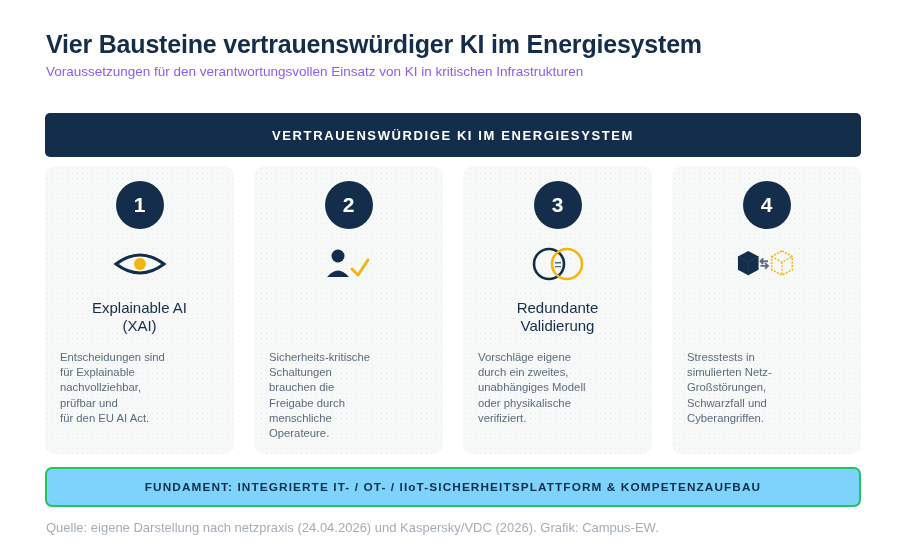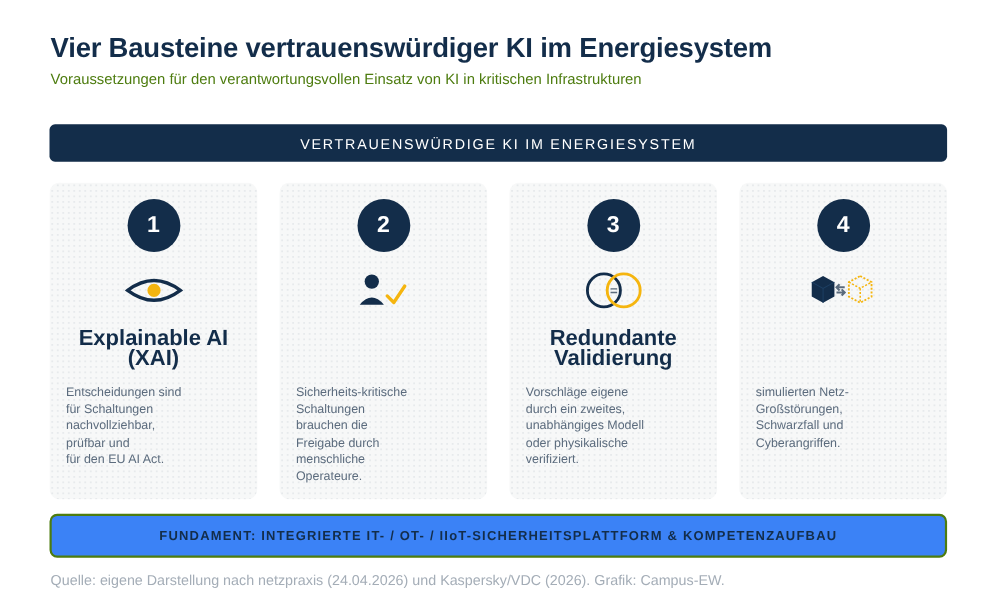--- a/index.html
+++ b/index.html
@@ -1,30 +1,30 @@
 <!DOCTYPE html>
 <html><head>
 <meta charset="utf-8">
 <style>
   * { box-sizing: border-box; margin: 0; padding: 0; }
   html, body { width: 906px; height: 544px; background: #ffffff; overflow: hidden; }
   body { font-family: "Liberation Sans", sans-serif; color: #132d4a; position: relative; }
   .title { position: absolute; left: 46px; top: 30px; font-size: 25px; font-weight: 700; color: #132d4a; letter-spacing: -0.2px; }
-  .subtitle { position: absolute; left: 46px; top: 64px; font-size: 13.5px; color: #4d7c0f; }
-  .banner { position: absolute; left: 45px; top: 113px; width: 816px; height: 34px; background: #132d4a; border-radius: 5px; color: #ffffff; font-size: 13px; font-weight: 400; letter-spacing: 1.6px; display: flex; align-items: center; justify-content: center; }
+  .subtitle { position: absolute; left: 46px; top: 64px; font-size: 13.5px; color: #8b5cf6; }
+  .banner { position: absolute; left: 45px; top: 113px; width: 816px; height: 44px; background: #132d4a; border-radius: 5px; color: #ffffff; font-size: 13px; font-weight: 700; letter-spacing: 1.6px; display: flex; align-items: center; justify-content: center; }
   .cards { position: absolute; left: 45px; top: 166px; width: 816px; height: 288px; display: flex; justify-content: space-between; }
   .card { width: 189px; height: 288px; border-radius: 10px; background-color: #f7f8f8;
     background-image: radial-gradient(#e7eaec 0.7px, transparent 0.8px); background-size: 5px 5px; position: relative; }
   .num { position: absolute; left: 50%; top: 15px; transform: translateX(-50%); width: 48px; height: 48px; border-radius: 50%; background: #132d4a; color: #fff; font-size: 21px; font-weight: 700; display: flex; align-items: center; justify-content: center; }
   .icon { position: absolute; left: 50%; top: 80px; transform: translateX(-50%); width: 60px; height: 36px; display: flex; align-items: center; justify-content: center; }
-  .ctitle { position: absolute; left: 0; right: 0; top: 133px; text-align: center; font-size: 20px; font-weight: 700; line-height: 18px; color: #132d4a; }
+  .ctitle { position: absolute; left: 0; right: 0; top: 133px; text-align: center; font-size: 15px; font-weight: 400; line-height: 18px; color: #132d4a; }
   .ctitle span { display: block; }
   .cdesc { position: absolute; left: 15px; right: 10px; top: 184px; font-size: 11.3px; line-height: 15.2px; color: #5b6b7d; }
   .cdesc span { display: block; }
-  .foundation { position: absolute; left: 45px; top: 467px; width: 816px; height: 40px; background: #3b82f6; border: 2px solid #4d7c0f; border-radius: 7px; display: flex; align-items: center; justify-content: center; font-size: 11.8px; font-weight: 700; letter-spacing: 1.1px; color: #132d4a; }
+  .foundation { position: absolute; left: 45px; top: 467px; width: 816px; height: 40px; background: #7dd3fc; border: 2px solid #22c55e; border-radius: 7px; display: flex; align-items: center; justify-content: center; font-size: 11.8px; font-weight: 700; letter-spacing: 1.1px; color: #132d4a; }
   .source { position: absolute; left: 46px; top: 520px; font-size: 13px; color: #a4adb7; }
 </style>
 </head>
 <body>
 
 <div class="title">Vier Bausteine vertrauenswürdiger KI im Energiesystem</div>
 <div class="subtitle">Voraussetzungen für den verantwortungsvollen Einsatz von KI in kritischen Infrastrukturen</div>
 
 <div class="banner">VERTRAUENSWÜRDIGE KI IM ENERGIESYSTEM</div>
 
@@ -37,21 +37,21 @@
         <path d="M3 12 Q27 -6 51 12 Q27 30 3 12 Z" fill="none" stroke="#132d4a" stroke-width="3"></path>
         <circle cx="27" cy="12" r="6" fill="#f5b50f"></circle>
       </svg>
     </div>
     <div class="ctitle">
       <span>Explainable AI</span>
       <span>(XAI)</span>
     </div>
     <div class="cdesc">
       <span>Entscheidungen sind</span>
-      <span>für Schaltungen</span>
+      <span>für Explainable</span>
       <span>nachvollziehbar,</span>
       <span>prüfbar und</span>
       <span>für den EU AI Act.</span>
     </div>
   </div>
 
   <div class="card">
     <div class="num">2</div>
     <div class="icon">
       <svg width="48" height="32" viewBox="0 0 48 32">
@@ -98,20 +98,21 @@
       <svg width="64" height="32" viewBox="0 0 64 32">
         <path d="M12 2 L23 8 L23 22 L12 28 L1 22 L1 8 Z" fill="#132d4a"></path>
         <path d="M1 8 L12 14 L23 8 M12 14 L12 28" fill="none" stroke="#1d3f63" stroke-width="1"></path>
         <path d="M25 13 L33 13 M28 10 L25 13 L28 16" fill="none" stroke="#5b6b7d" stroke-width="2"></path>
         <path d="M33 18 L25 18 M30 15 L33 18 L30 21" fill="none" stroke="#5b6b7d" stroke-width="2"></path>
         <path d="M48 2 L59 8 L59 22 L48 28 L37 22 L37 8 Z" fill="none" stroke="#f5b50f" stroke-width="1.8" stroke-dasharray="2 1.6"></path>
         <path d="M37 8 L48 14 L59 8 M48 14 L48 28" fill="none" stroke="#f5b50f" stroke-width="1.5" stroke-dasharray="2 1.6"></path>
       </svg>
     </div>
     <div class="cdesc">
+      <span>Stresstests in</span>
       <span>simulierten Netz-</span>
       <span>Großstörungen,</span>
       <span>Schwarzfall und</span>
       <span>Cyberangriffen.</span>
     </div>
   </div>
 </div>
 
 <div class="foundation">FUNDAMENT: INTEGRIERTE IT- / OT- / IIoT-SICHERHEITSPLATTFORM &amp; KOMPETENZAUFBAU</div>
 

